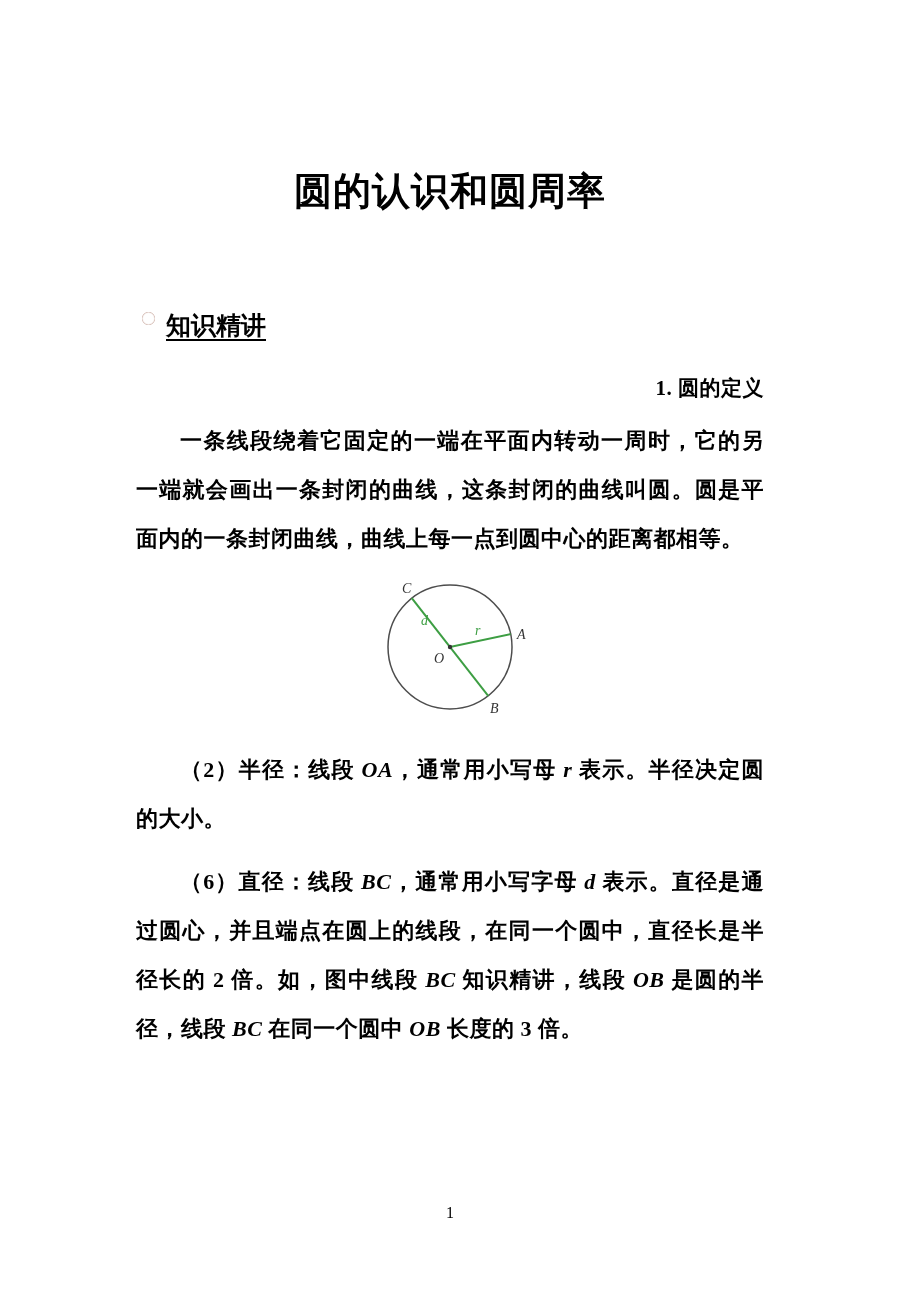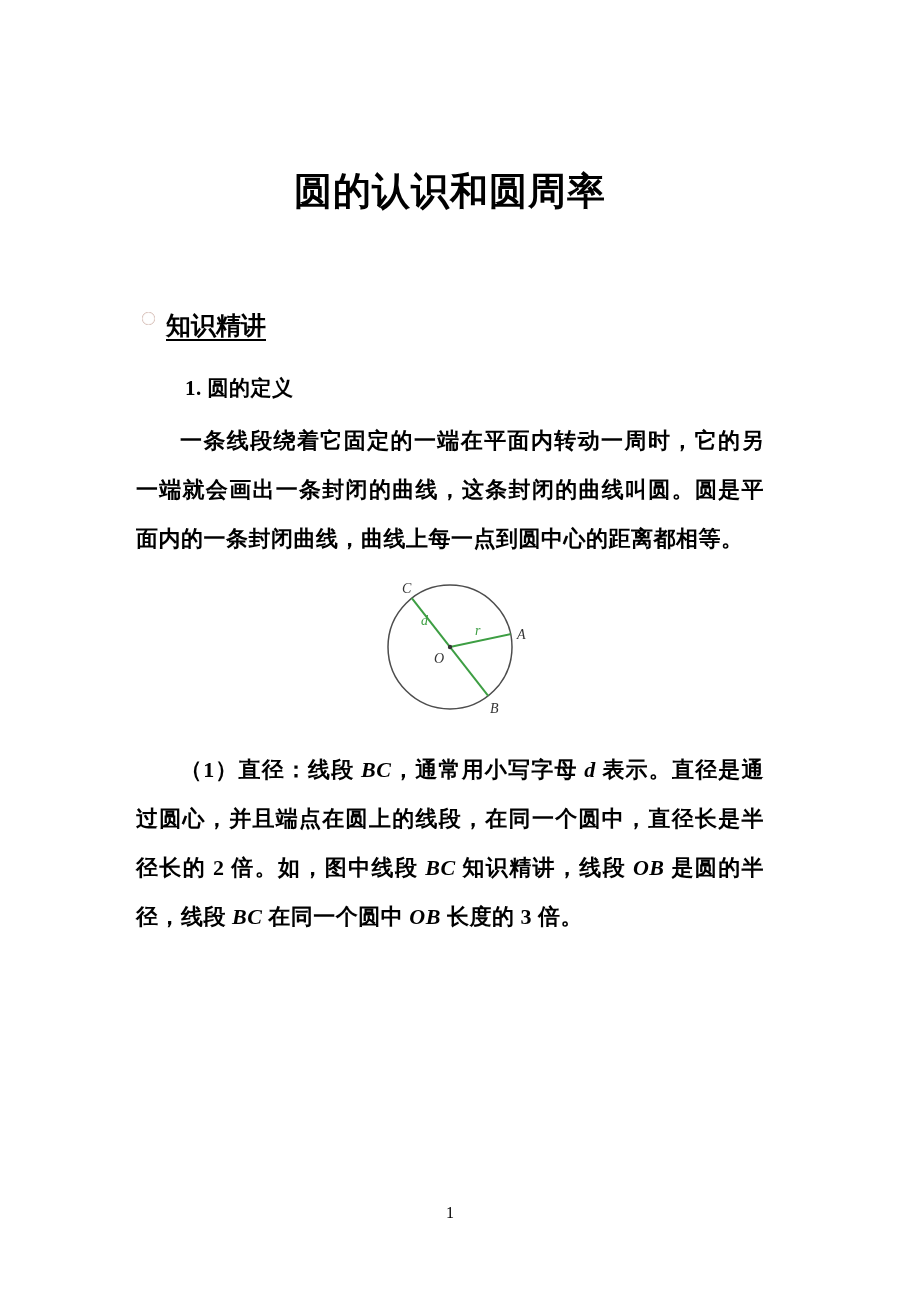--- a/index.html
+++ b/index.html
@@ -20,21 +20,21 @@
     background:radial-gradient(circle at 35% 30%, #eaa popup 0%, #e59a6f 0%, #c05a33 55%, #9c3a1d 100%);
     box-shadow:inset 0 0 1px #7a2d14;
   }
   .section-heading{
     font-size:25px;font-weight:700;
     font-family:"Liberation Sans","DejaVu Sans",sans-serif;
     text-decoration:underline;text-underline-offset:5px;text-decoration-thickness:2px;
   }
   .sub{
     margin:32px 0 0 0;padding-left:49px;
-    font-size:21px;font-weight:700;letter-spacing:0.5px;
+    font-size:21px;font-weight:700;letter-spacing:0.5px;text-align:right;
   }
   .body{
     margin:14px 0 0 0;font-size:22px;line-height:49px;
     text-indent:2em;text-align:justify;letter-spacing:0.5px;font-weight:bold;
   }
   .body i{font-style:italic;}
   .diagram{margin-top:6px;display:flex;justify-content:center;}
   .lbl{font-family:"Liberation Serif","DejaVu Serif",serif;font-style:italic;font-size:14px;fill:#333333;}
   .lbl.green{fill:#3d9e43;}
   .pageno{position:absolute;left:0;right:0;bottom:80px;text-align:center;font-size:16px;}
@@ -64,17 +64,18 @@
       <circle cx="140" cy="78" r="2.2" fill="#333333"></circle>
       <text class="lbl" x="92" y="24">C</text>
       <text class="lbl" x="207" y="70">A</text>
       <text class="lbl" x="180" y="144">B</text>
       <text class="lbl" x="124" y="94">O</text>
       <text class="lbl green" x="111" y="56">d</text>
       <text class="lbl green" x="165" y="66">r</text>
     </svg>
   </div>
 
-  <p class="body item"><span>（1）直径：线段 </span><i>BC</i><span>，通常用小写字母 </span><i>d</i><span> 表示。直径是通过圆心，并且端点在圆上的线段，在同一个圆中，直径长是半径长的 2 倍。如，图中线段 </span><i>BC</i><span> 知识精讲，线段 </span><i>OB</i><span> 是圆的半径，线段 </span><i>BC</i><span> 在同一个圆中 </span><i>OB</i><span> 长度的 3 倍。</span></p>
+  <p class="body item"><span>（2）半径：线段 </span><i>OA</i><span>，通常用小写母 </span><i>r</i><span> 表示。半径决定圆的大小。</span></p>
+  <p class="body item"><span>（6）直径：线段 </span><i>BC</i><span>，通常用小写字母 </span><i>d</i><span> 表示。直径是通过圆心，并且端点在圆上的线段，在同一个圆中，直径长是半径长的 2 倍。如，图中线段 </span><i>BC</i><span> 知识精讲，线段 </span><i>OB</i><span> 是圆的半径，线段 </span><i>BC</i><span> 在同一个圆中 </span><i>OB</i><span> 长度的 3 倍。</span></p>
 
   <div class="pageno">1</div>
 
 </div>
 
 </body></html>

